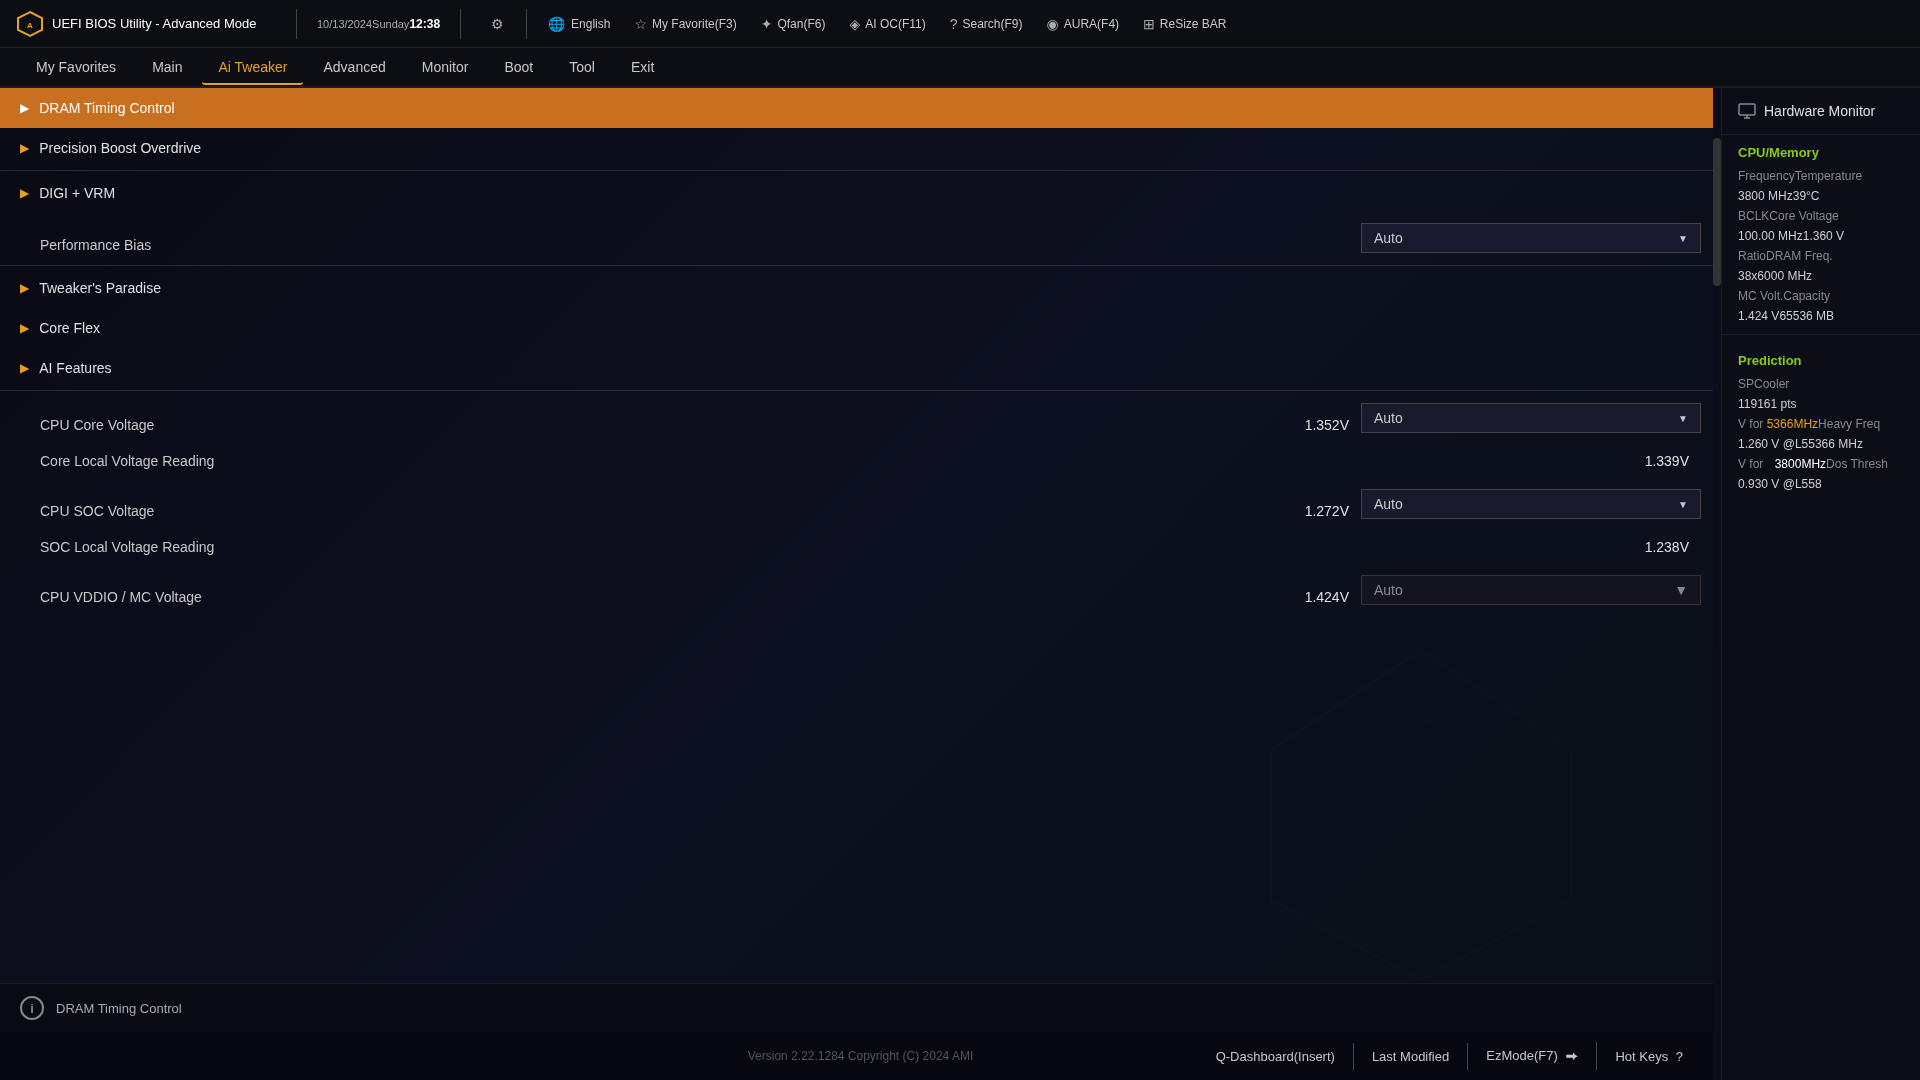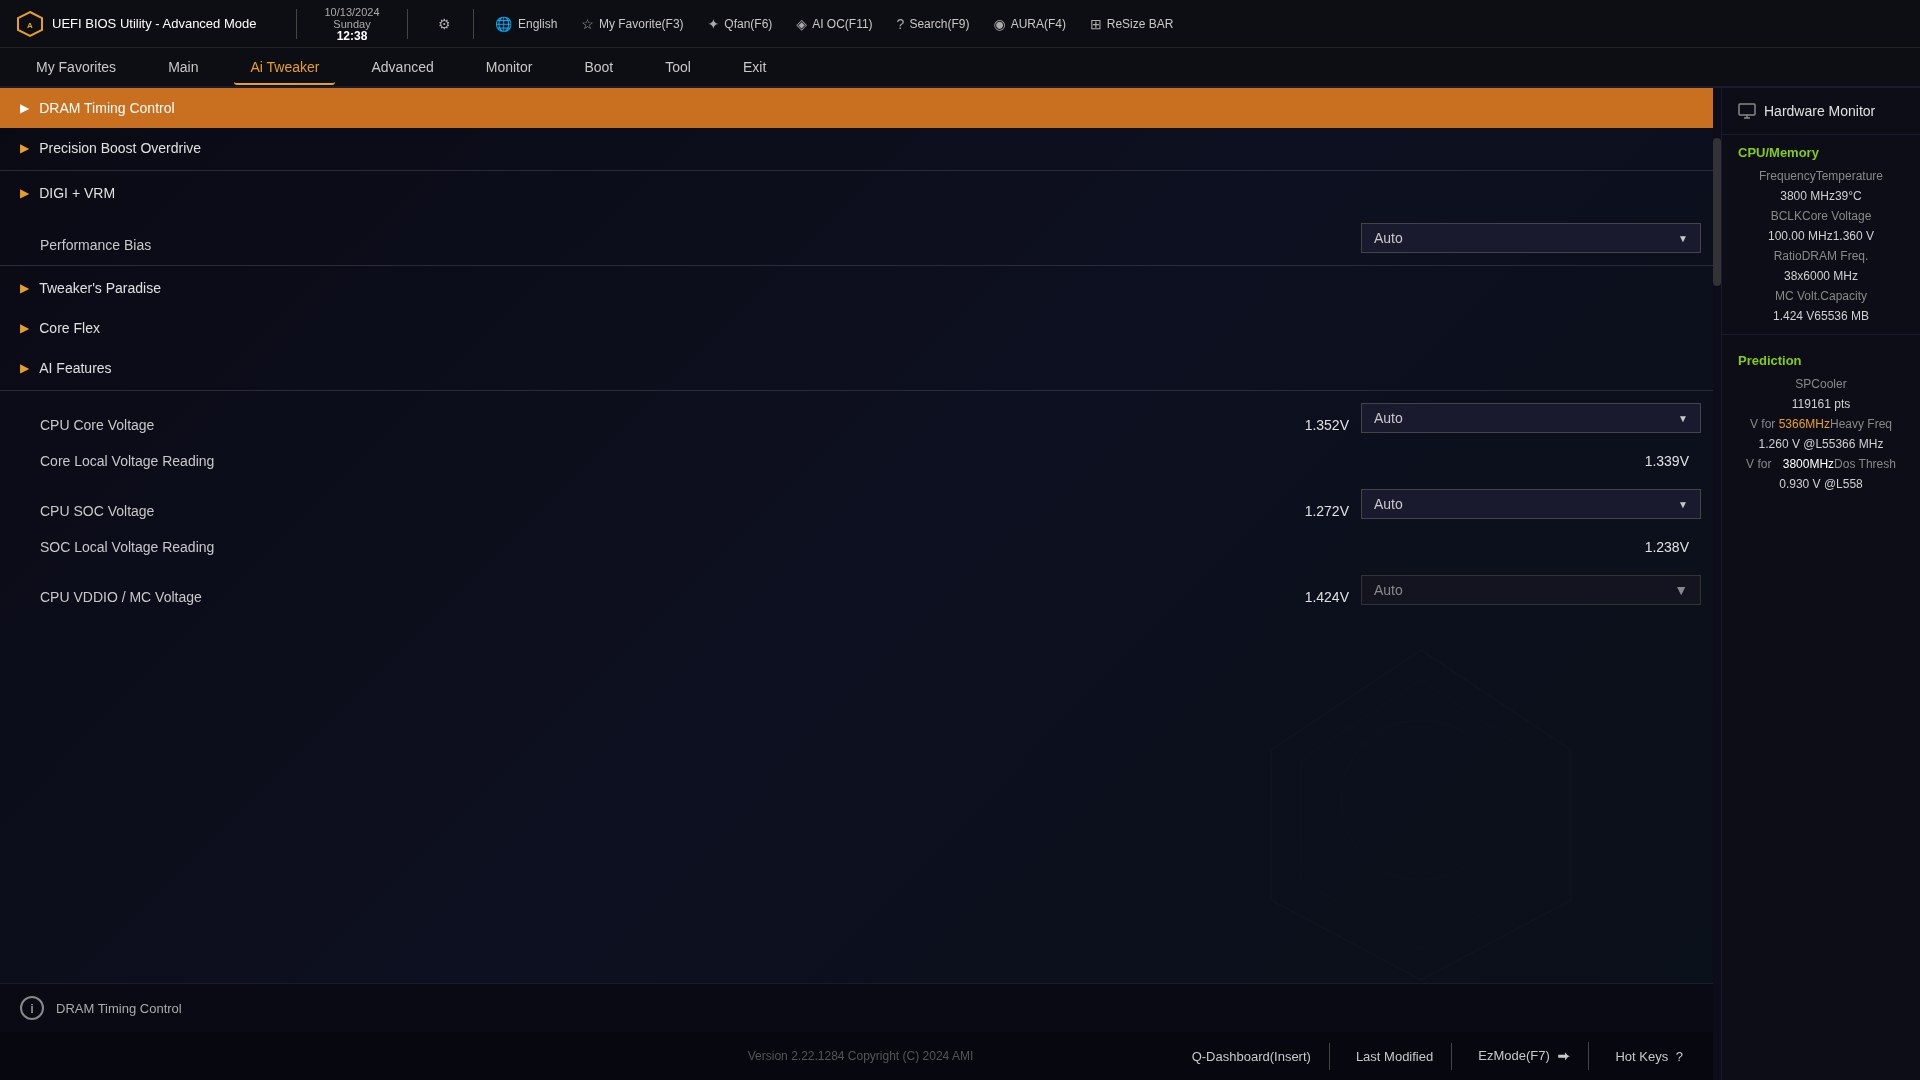--- a/index.html
+++ b/index.html
@@ -31,21 +31,21 @@
       font-size: 13px;
       font-weight: 500;
       min-width: 260px;
     }
     .logo-icon {
       width: 28px;
       height: 28px;
     }
     .datetime-area {
       display: flex;
-      flex-direction: column;
+      flex-direction: row;
       align-items: center;
       font-size: 11px;
       color: #aaa;
       min-width: 70px;
     }
     .datetime-area .time {
       font-size: 12px;
       color: #fff;
       font-weight: bold;
       line-height: 1;
@@ -79,21 +79,21 @@
     }
 
     
     .nav-menu {
       background: #0d0d14;
       display: flex;
       align-items: center;
       padding: 0 20px;
       height: 40px;
       border-bottom: 2px solid #1a1a2e;
-      gap: 20px;
+      gap: 4px;
     }
     .nav-item {
       padding: 8px 16px;
       color: #c8c8c8;
       cursor: pointer;
       font-size: 14px;
       border-radius: 3px;
       white-space: nowrap;
     }
     .nav-item.active {
@@ -242,21 +242,21 @@
       right: 0;
       height: 48px;
       background: #070710;
       display: flex;
       align-items: center;
     }
     .bottom-spacer { flex: 1; }
     .bottom-actions {
       display: flex;
       align-items: center;
-      gap: 8px;
+      gap: 0;
       margin-right: 20px;
     }
     .bottom-btn {
       padding: 6px 18px;
       color: #c8c8c8;
       font-size: 13px;
       cursor: pointer;
       border-right: 1px solid #444;
       white-space: nowrap;
     }
@@ -293,21 +293,21 @@
     }
     .panel-section-title {
       color: #84cc16;
       font-size: 13px;
       padding: 10px 16px 6px;
       font-weight: 600;
     }
     .panel-row {
       display: flex;
       padding: 3px 16px;
-      justify-content: center;
+      justify-content: flex-start;
     }
     .panel-label {
       color: #888;
       font-size: 12px;
     }
     .panel-value {
       color: #d0d0d0;
       font-size: 12px;
     }
     .panel-divider {

